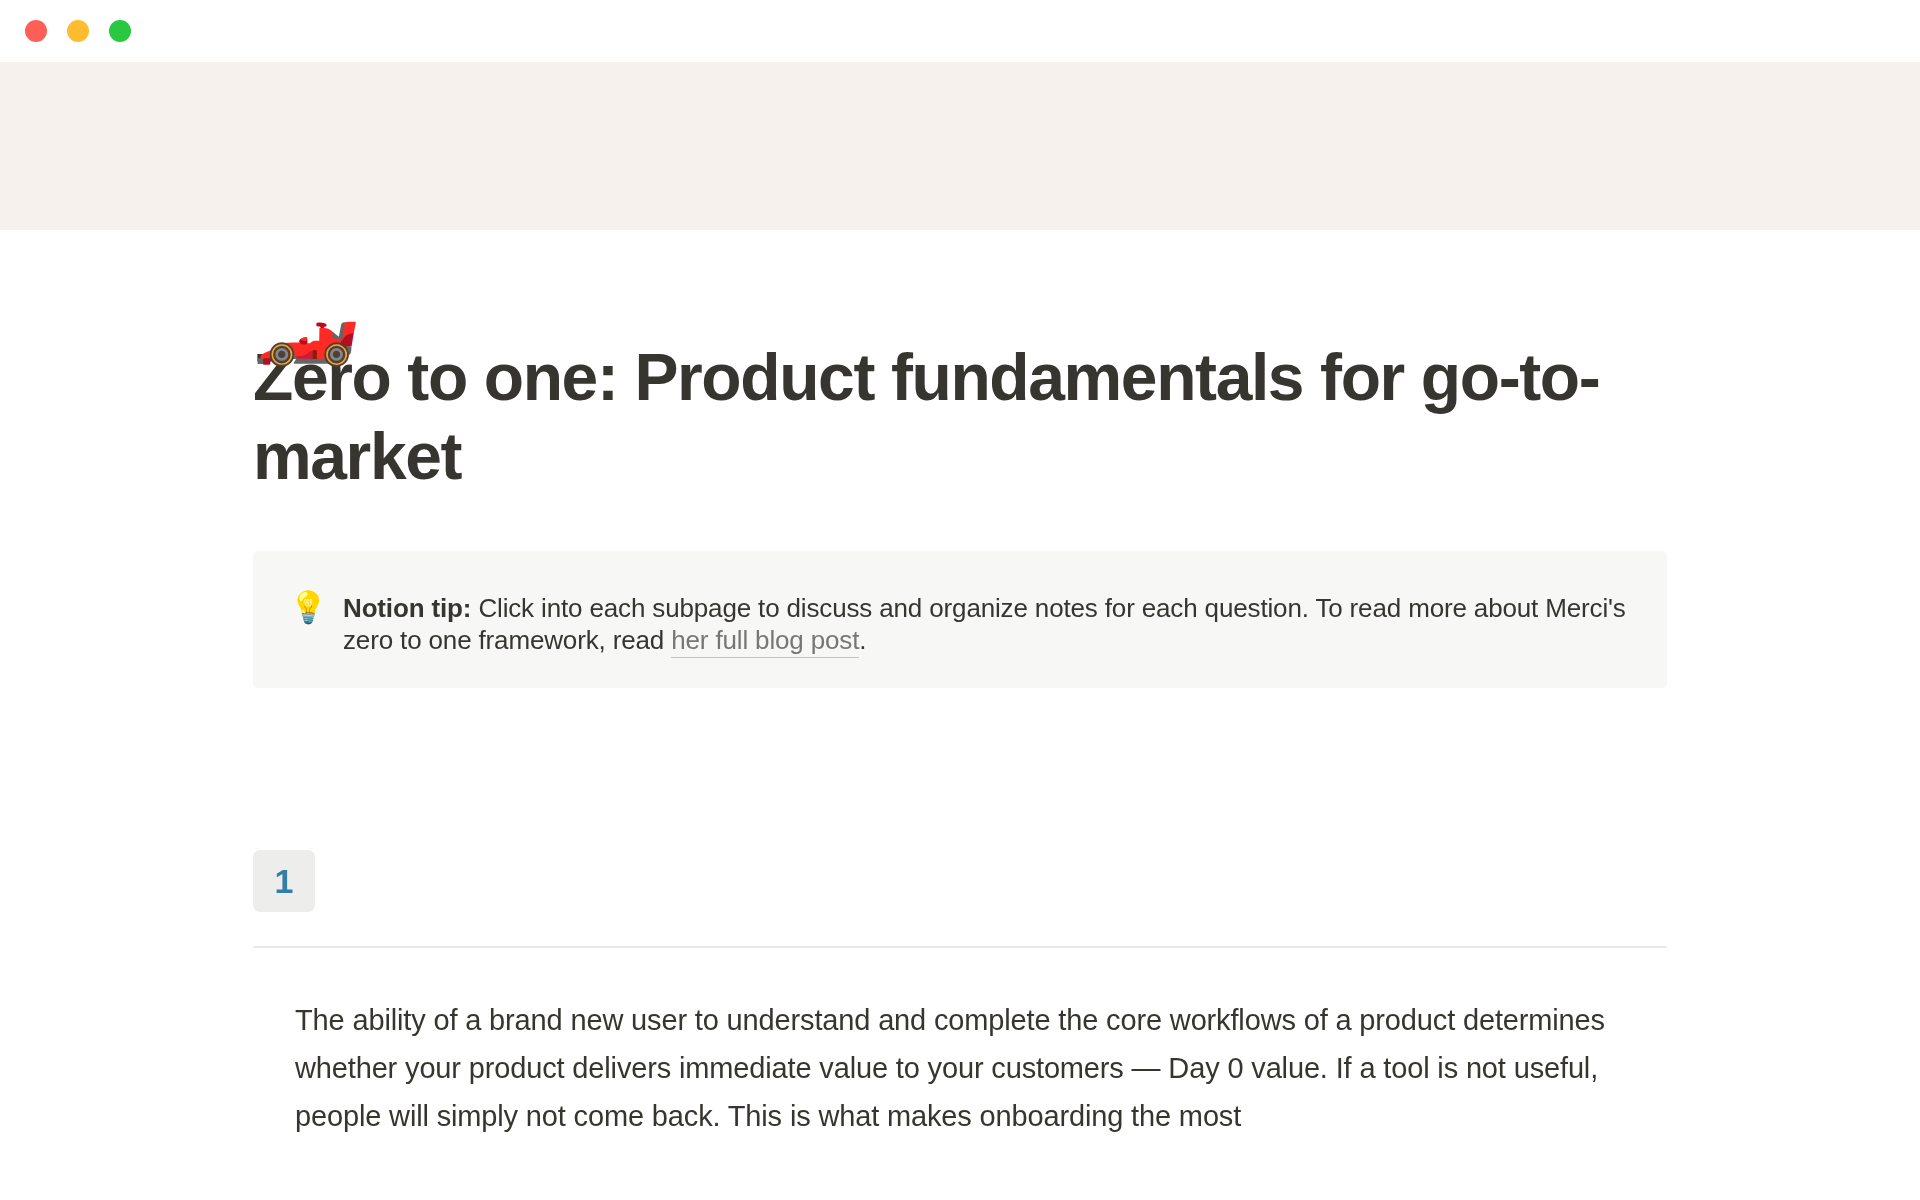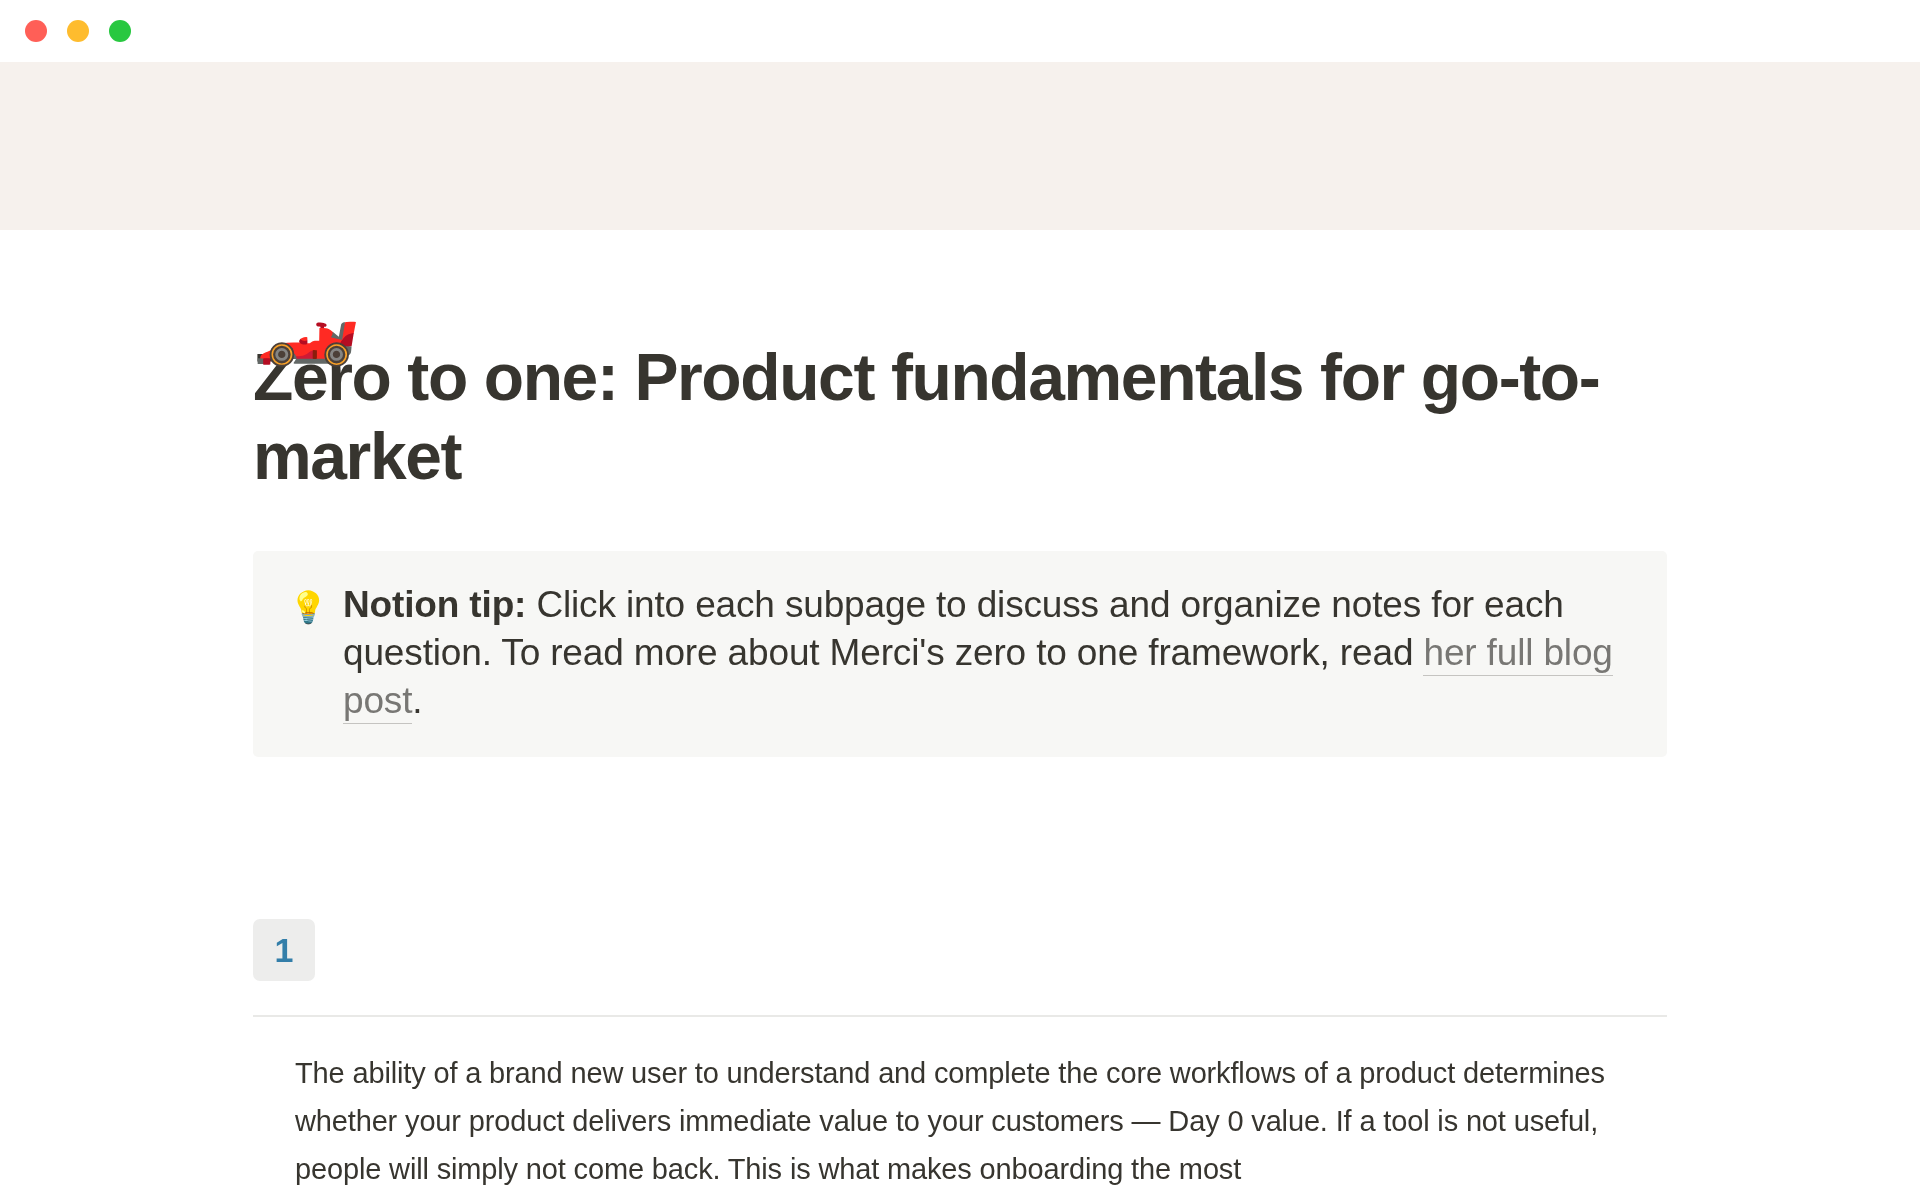--- a/index.html
+++ b/index.html
@@ -80,24 +80,25 @@
     flex:0 0 auto;
     width:54px;
     font-size:31px;
     line-height:48px;
     font-family:"DejaVu Sans", sans-serif;
     text-align:left;
     padding-top:2px;
   }
   .callout-text{
     flex:1 1 auto;
-    font-size:37px;
-    line-height:48px;
+    font-size:26px;
+    line-height:32px;
     color:#37352f;
     letter-spacing:-0.15px;
+    margin-top:11px;
   }
   .callout-text b{ font-weight:700; }
   .callout-link{
     color:#787774;
     text-decoration:none;
     border-bottom:1px solid #c5c4c1;
     padding-bottom:2px;
     cursor:pointer;
   }
 
@@ -129,21 +130,21 @@
   .divider{
     margin-top:34px;
     width:1414px;
     height:2px;
     background:#e9e9e7;
     border:0;
   }
 
   
   .quote-block{
-    margin-top:32px;
+    margin-top:48px;
     display:flex;
     align-items:flex-end;
     width:1414px;
   }
   .quote-bar{
     flex:0 0 auto;
     width:4px;
     background:#37352f;
     margin-right:38px;
   }

